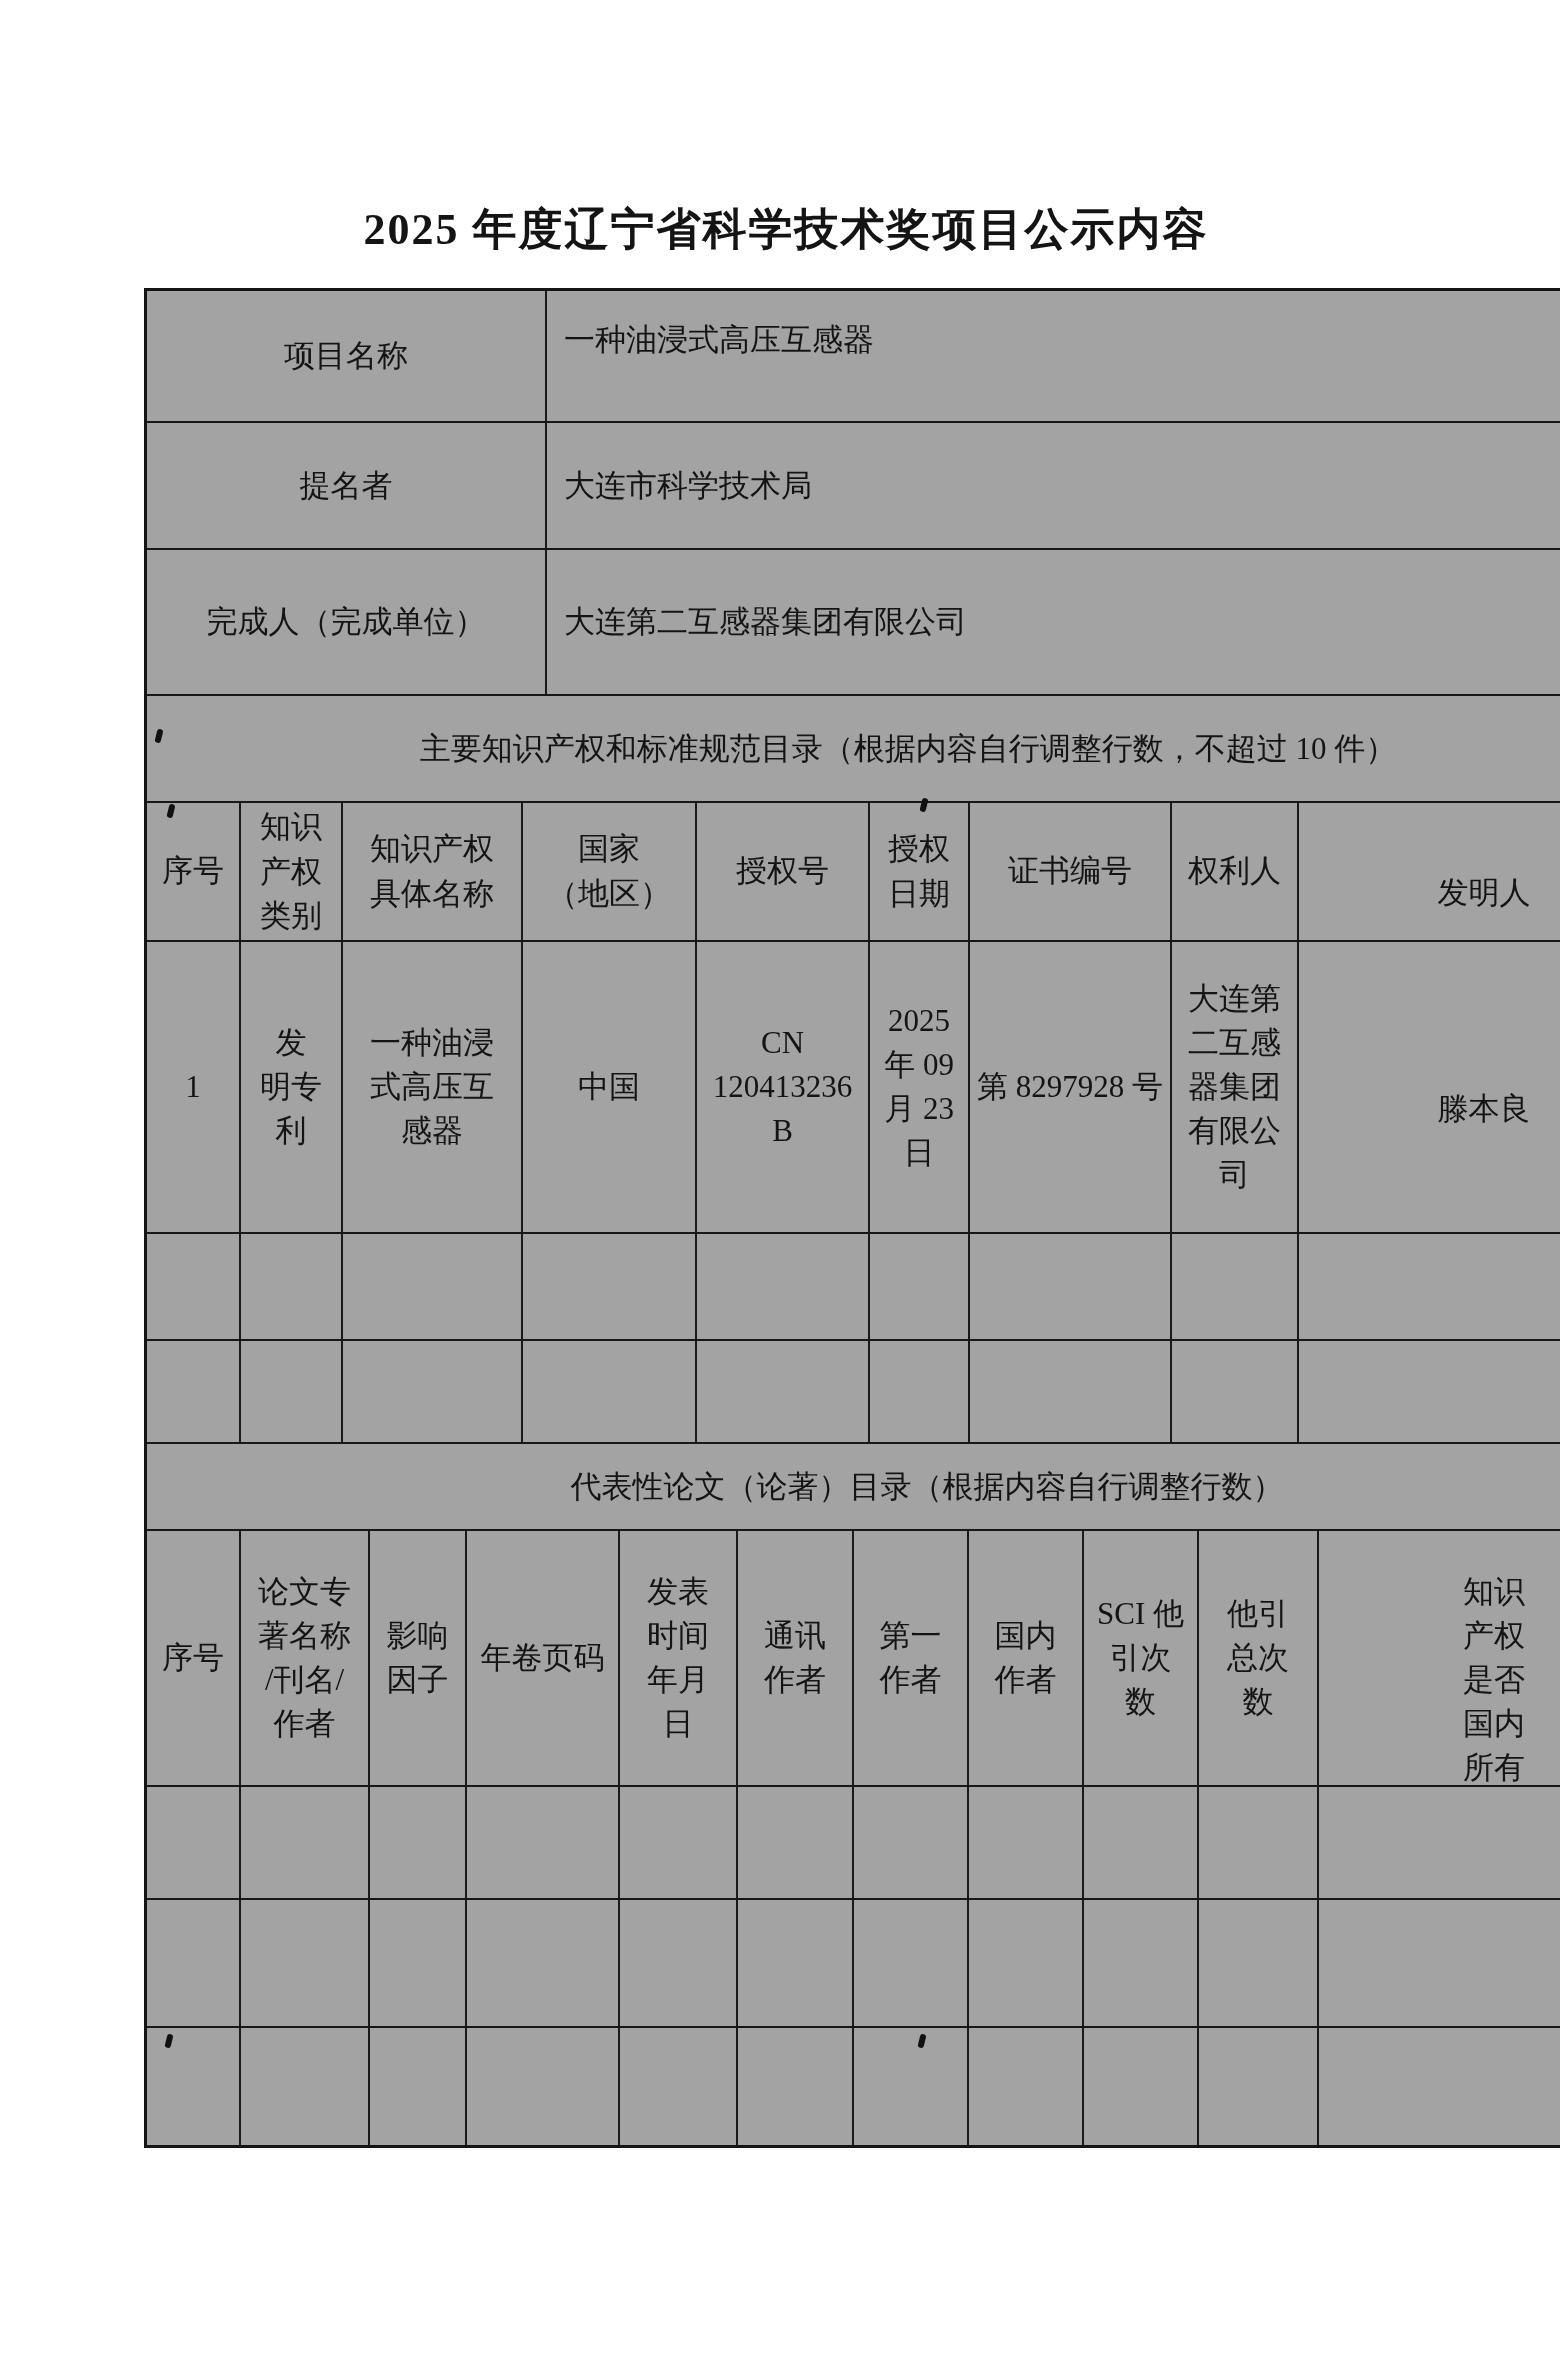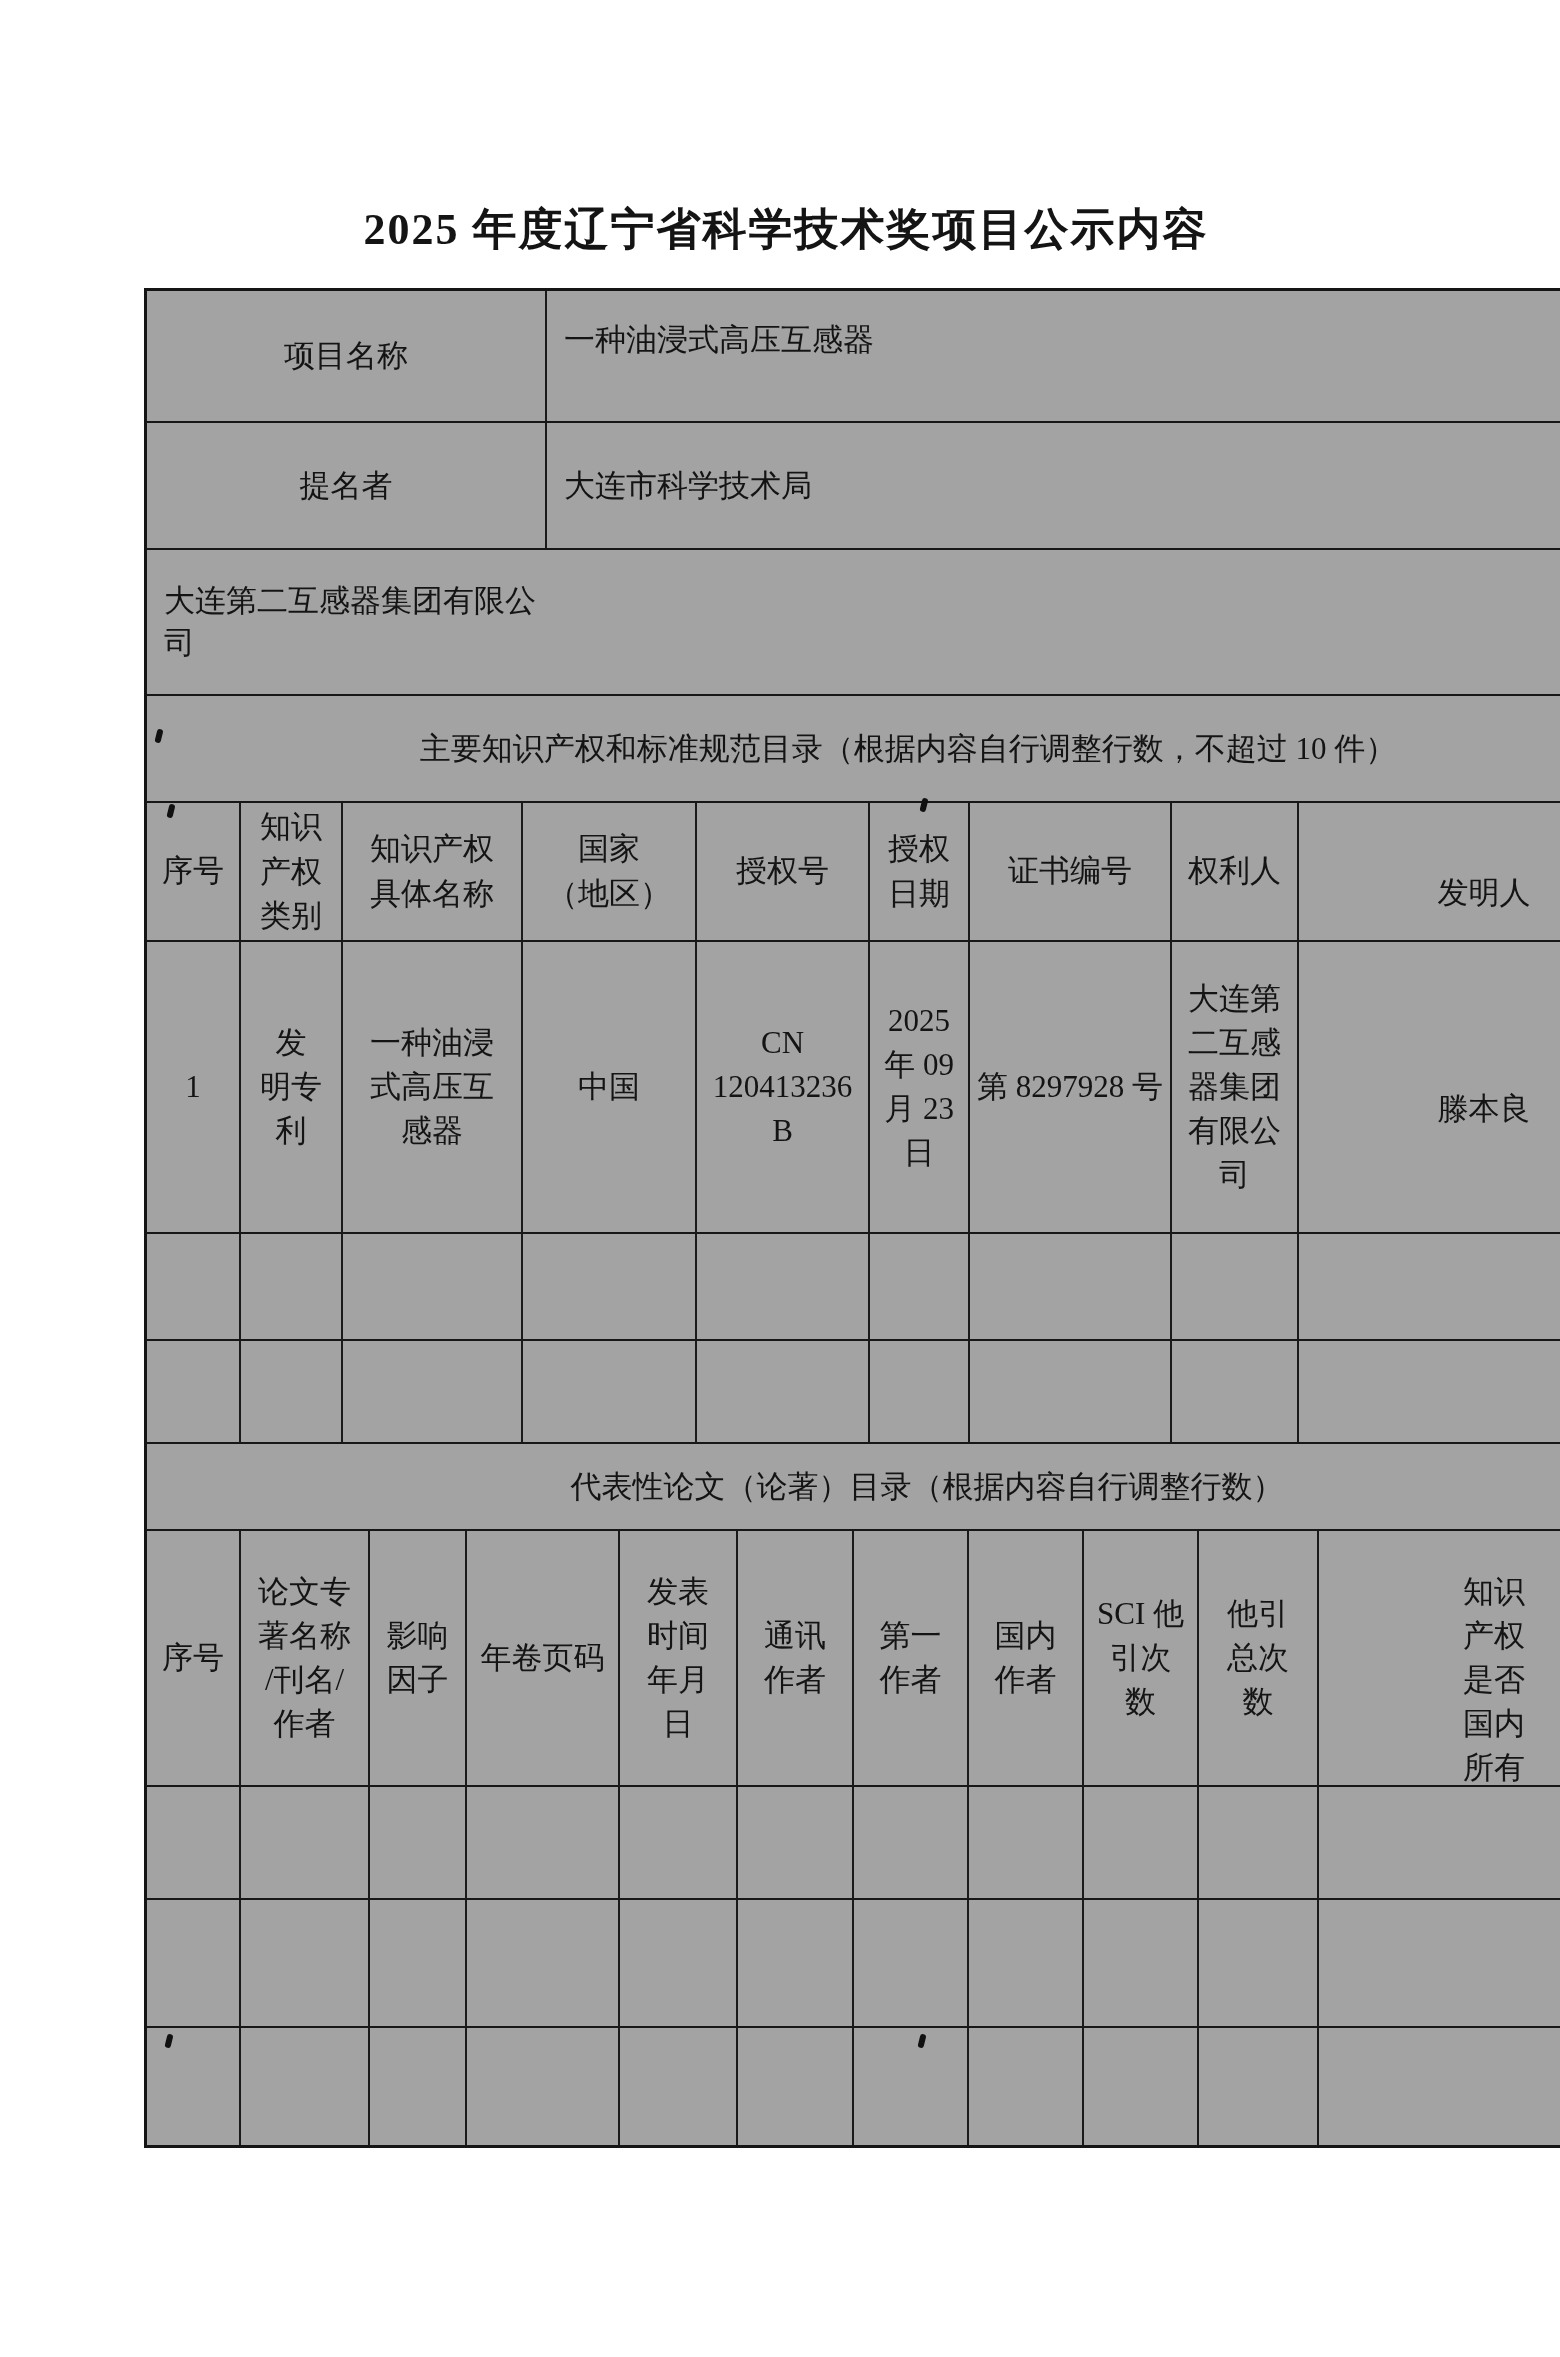--- a/index.html
+++ b/index.html
@@ -106,20 +106,21 @@
 
     <div class="info-row h1">
       <div class="info-label">项目名称</div>
       <div class="info-value">一种油浸式高压互感器</div>
     </div>
     <div class="info-row h2">
       <div class="info-label">提名者</div>
       <div class="info-value">大连市科学技术局</div>
     </div>
     <div class="info-row h3">
+      <div class="info-label">完成人（完成单位）</div>
       <div class="info-value">大连第二互感器集团有限公司</div>
     </div>
 
     <div class="section-bar ip">主要知识产权和标准规范目录（根据内容自行调整行数，不超过 10 件）</div>
 
     <div class="grid ip-grid">
       <div class="grid-row">
         <div class="c">序号</div>
         <div class="c">知识
 产权

